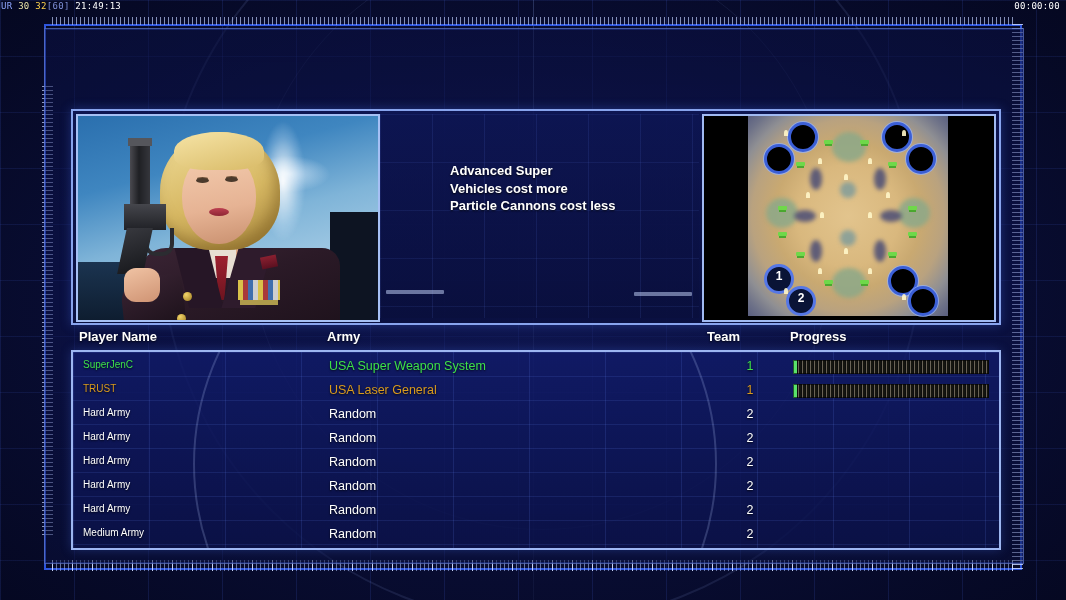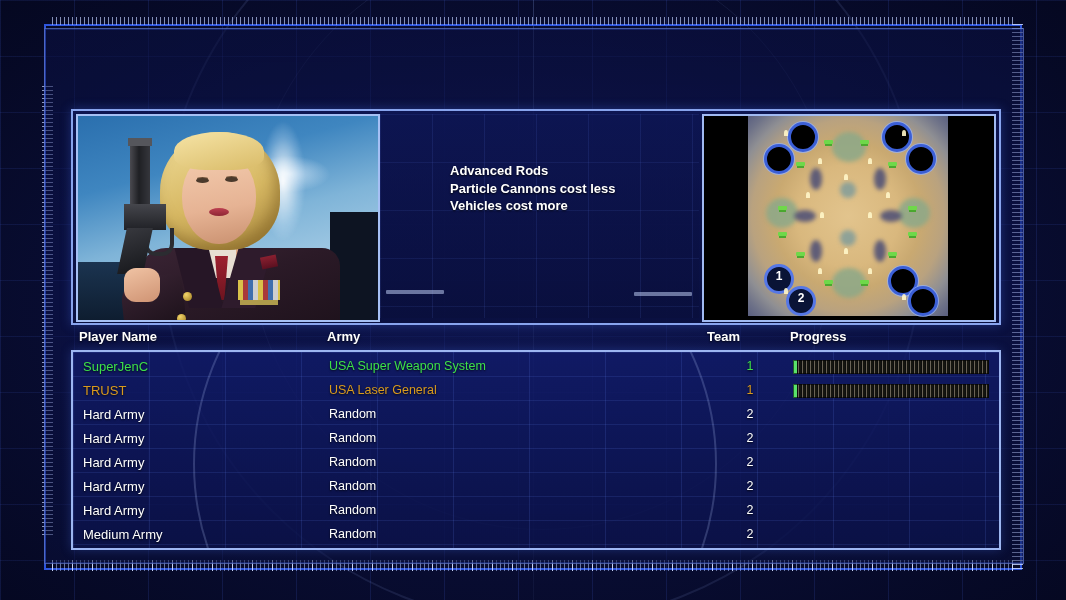--- a/index.html
+++ b/index.html
@@ -234,21 +234,21 @@
       repeating-linear-gradient(to right, rgba(92,124,232,.17) 0 1px, transparent 1px 76px),
       repeating-linear-gradient(to bottom, rgba(92,124,232,.15) 0 1px, transparent 1px 24px);
   }
   #listpanel .swoosh{
     position:absolute;left:120px;top:-150px;width:520px;height:520px;
     border:2px solid rgba(180,200,250,.22);border-radius:50%;
   }
   .row{
     position:absolute;left:0;width:926px;height:24px;
   }
-  .row .name{position:absolute;left:10px;top:3px;font-size:13px;white-space:nowrap;
+  .row .name{position:absolute;left:10px;top:3px;font-size:10px;white-space:nowrap;
     text-shadow:0 1px 2px rgba(0,0,0,.8);}
   .row .army{position:absolute;left:256px;top:3px;font-size:12.5px;white-space:nowrap;
     text-shadow:0 1px 2px rgba(0,0,0,.8);}
   .row .team{position:absolute;left:664px;width:26px;top:3px;font-size:12.5px;text-align:center;
     text-shadow:0 1px 2px rgba(0,0,0,.8);}
   .row .progress{position:absolute;left:720px;top:4px;width:196px;height:14px;}
   .bar{
     position:absolute;inset:0;
     background:
       linear-gradient(90deg, #59e36b 0 4px, rgba(0,0,0,0) 4px),
@@ -277,20 +277,24 @@
   <div class="ruler-v" style="left:42px;top:86px;height:452px;"></div>
   <div class="ruler-v major" style="left:1012px;top:24px;height:546px;"></div>
   <div class="ruler-h tall" style="left:52px;top:560px;width:962px;"></div>
   <div class="ruler-h" style="left:52px;top:17px;width:962px;height:8px;"></div>
 
   <div class="frame-line" style="left:44px;top:24px;width:978px;height:2px;"></div>
   <div class="frame-line" style="left:44px;top:24px;width:2px;height:546px;"></div>
   <div class="frame-line" style="left:1020px;top:24px;width:2px;height:546px;"></div>
   <div class="frame-line" style="left:44px;top:568px;width:978px;height:2px;"></div>
 
+  <div id="statusbar">
+    <div class="left"><span class="fps-a">UR</span> <span class="fps-b">30</span> <span class="fps-c">32</span><span class="fps-d">[60]</span> <span class="fps-e">21:49:13</span></div>
+    <div class="right">00:00:00</div>
+  </div>
 
   <div id="panel">
 
 
     <div id="infopanel">
 
       <div id="portrait">
         <div class="p-sky"></div>
         <div class="p-flare2"></div>
         <div class="p-flare"></div>
@@ -317,23 +321,23 @@
         <div class="p-gun-sight"></div>
         <div class="p-gun-slide"></div>
         <div class="p-gun-trig"></div>
         <div class="p-gun-grip"></div>
         <div class="p-hand"></div>
       </div>
 
       <div id="desc">
         <div class="grid"></div>
         <ul>
-          <li>Advanced Rods</li>
+          <li>Advanced Super</li>
+          <li>Vehicles cost more</li>
           <li>Particle Cannons cost less</li>
-          <li>Vehicles cost more</li>
         </ul>
         <div class="slider-stub" style="left:6px;top:176px;width:58px;"></div>
         <div class="slider-stub" style="left:254px;top:178px;width:58px;"></div>
       </div>
 
       <div id="mapwrap">
         <div id="map">
           <div class="m-blob m-green" style="left:84px;top:16px;width:34px;height:30px;"></div>
           <div class="m-blob m-green" style="left:84px;top:152px;width:34px;height:30px;"></div>
           <div class="m-blob m-green" style="left:18px;top:82px;width:32px;height:30px;"></div>

